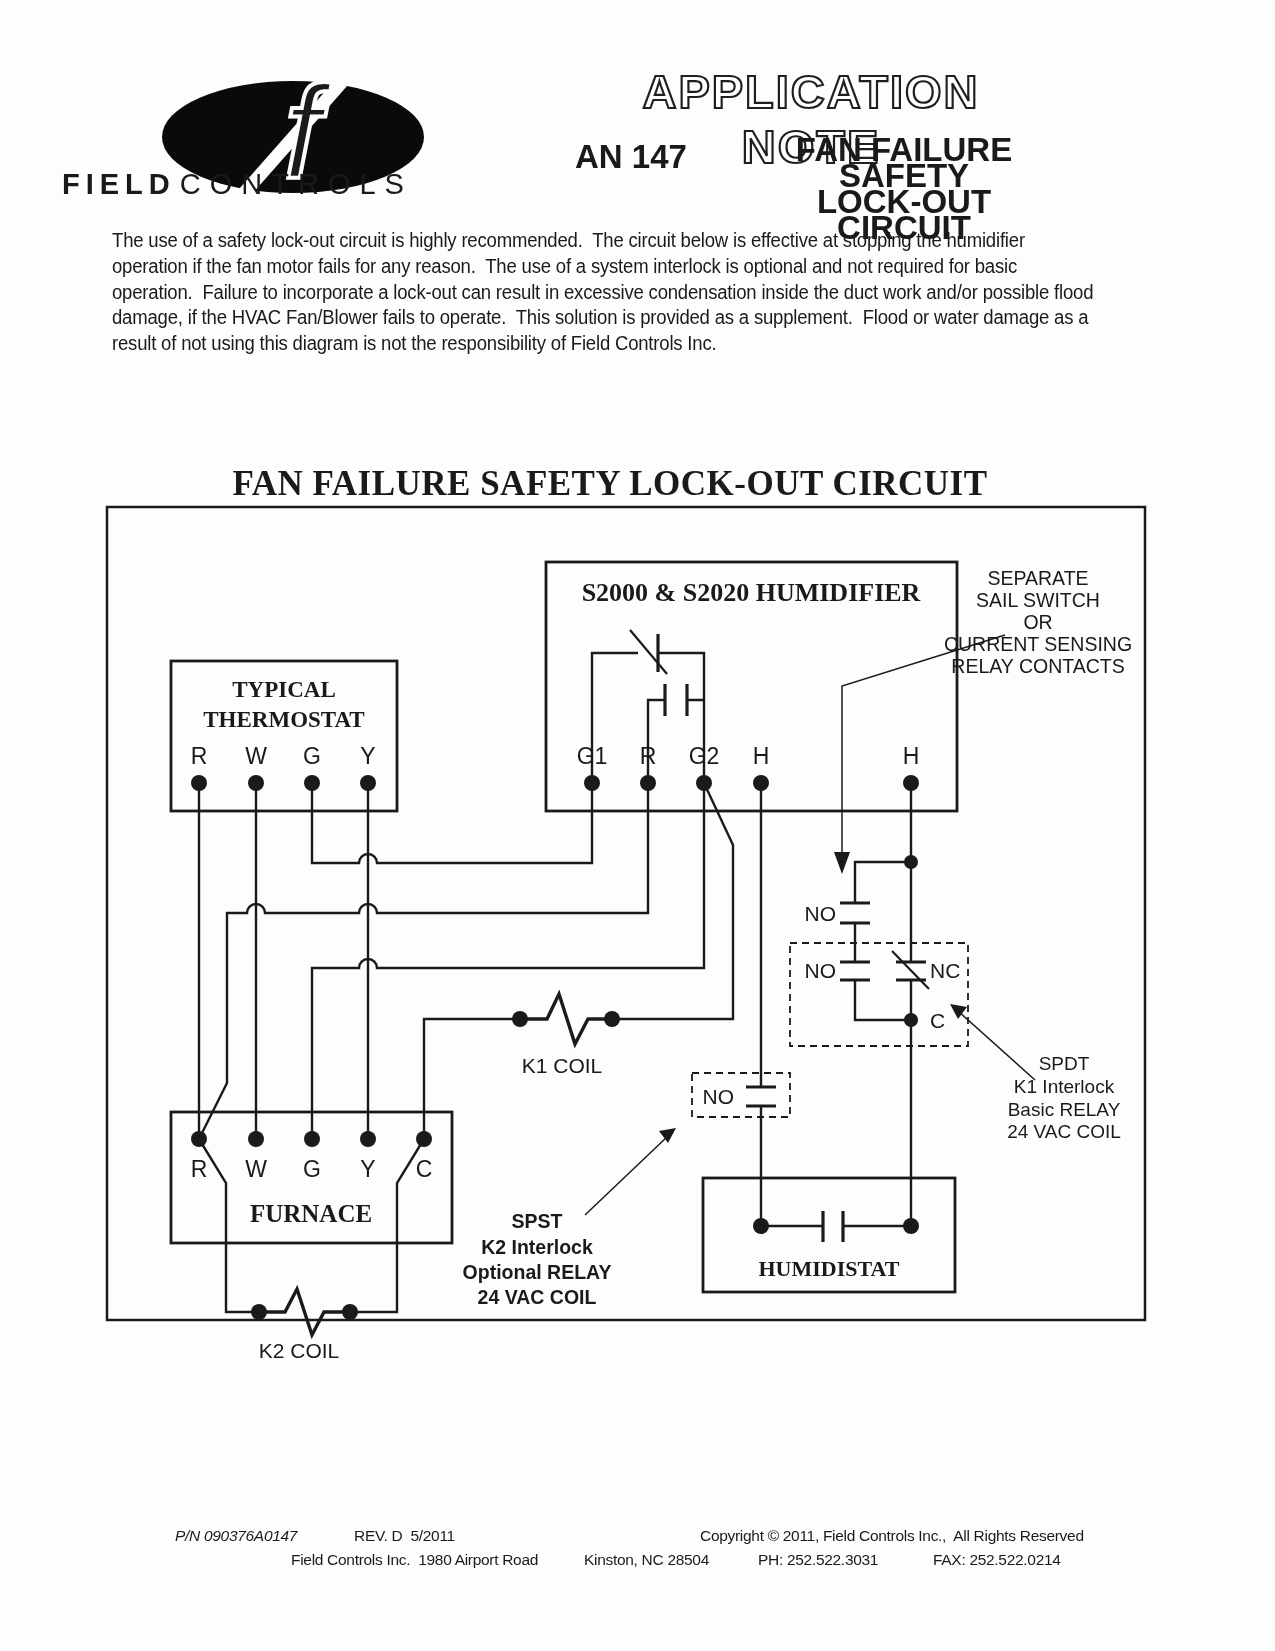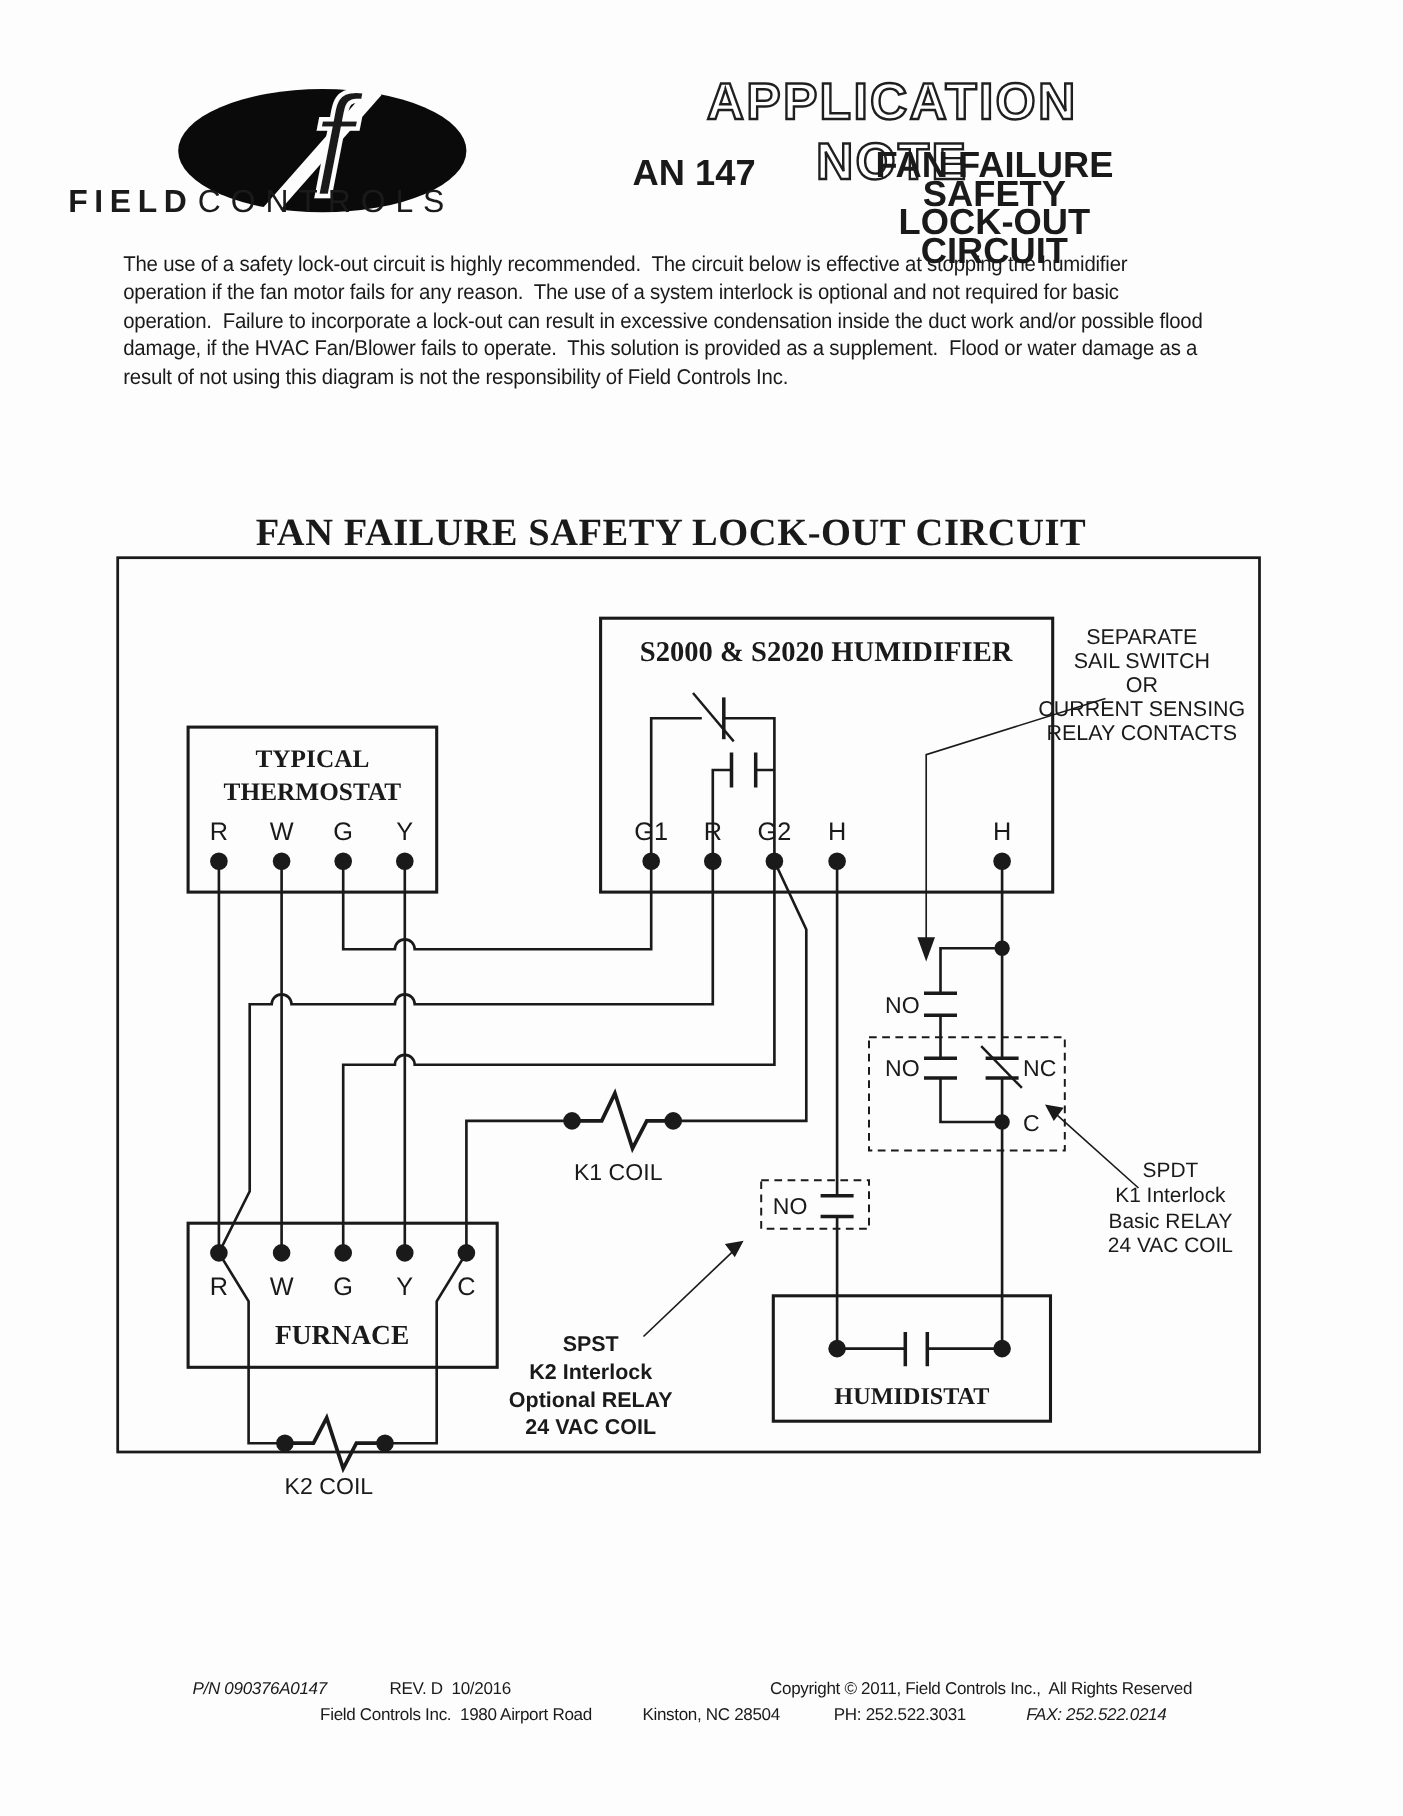--- a/index.html
+++ b/index.html
@@ -200,20 +200,20 @@
 
     <g font-weight="bold">
       <text x="537" y="1228" font-size="19.5" text-anchor="middle">SPST</text>
       <text x="537" y="1254" font-size="19.5" text-anchor="middle">K2 Interlock</text>
       <text x="537" y="1279" font-size="19.5" text-anchor="middle">Optional RELAY</text>
       <text x="537" y="1304" font-size="19.5" text-anchor="middle">24 VAC COIL</text>
     </g>
   </svg>
 
   <div class="abs foot" style="left:175px;top:1527px;font-style:italic;">P/N 090376A0147</div>
-  <div class="abs foot" style="left:354px;top:1527px;">REV. D  10/2016</div>
+  <div class="abs foot" style="left:354px;top:1527px;">REV. D  5/2011</div>
   <div class="abs foot" style="left:700px;top:1527px;">Copyright © 2011, Field Controls Inc.,  All Rights Reserved</div>
   <div class="abs foot" style="left:291px;top:1551px;">Field Controls Inc.  1980 Airport Road</div>
   <div class="abs foot" style="left:584px;top:1551px;">Kinston, NC 28504</div>
   <div class="abs foot" style="left:758px;top:1551px;text-align:center;">PH: 252.522.3031</div>
-  <div class="abs foot" style="left:933px;top:1551px;font-style:italic;">FAX: 252.522.0214</div>
+  <div class="abs foot" style="left:933px;top:1551px;">FAX: 252.522.0214</div>
 
 </div>
 
 </body></html>

